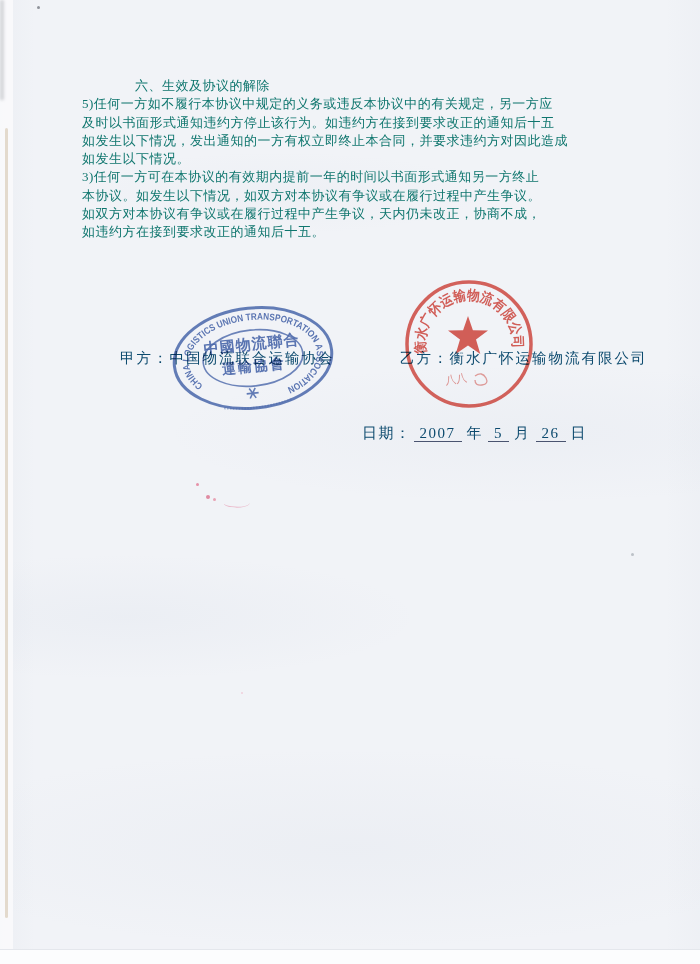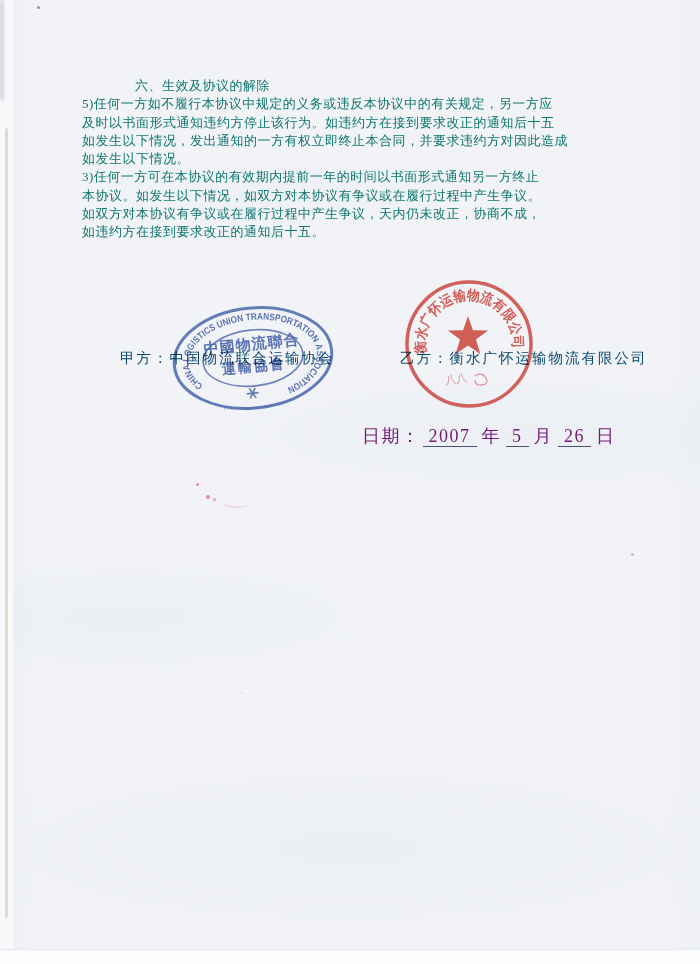--- a/index.html
+++ b/index.html
@@ -38,21 +38,21 @@
     font-size:13px; line-height:18.3px; letter-spacing:.5px;
     color:#0f766e; white-space:nowrap;
   }
   .doc-line{height:18.3px;}
   .doc-line.indent{padding-left:53px;}
 
   
   .sig-row{position:absolute; top:349px; font-size:14.5px; letter-spacing:2px; color:#0c4a6e; white-space:nowrap;}
   .sig-a{left:120px;}
   .sig-b{left:353px;margin-left:47px;}
-  .date-row{position:absolute; left:362px; top:424px; font-size:18px; letter-spacing:1.5px; color:#701a75; white-space:nowrap;}
+  .date-row{position:absolute; left:362px; top:424px; font-size:15px; letter-spacing:1.5px; color:#0c4a6e; white-space:nowrap;}
   .date-row .u{border-bottom:1.2px solid #4a5470; padding:0 6px; margin:0 2px;}
   .date-row .unit{margin:0 3px;}
 
   
   .stamp{position:absolute; mix-blend-mode:multiply;}
   .stamp-blue{left:163px; top:297px; opacity:.92;}
   .stamp-red{left:399px; top:277px; opacity:.93;}
 </style>
 </head>
 <body>

